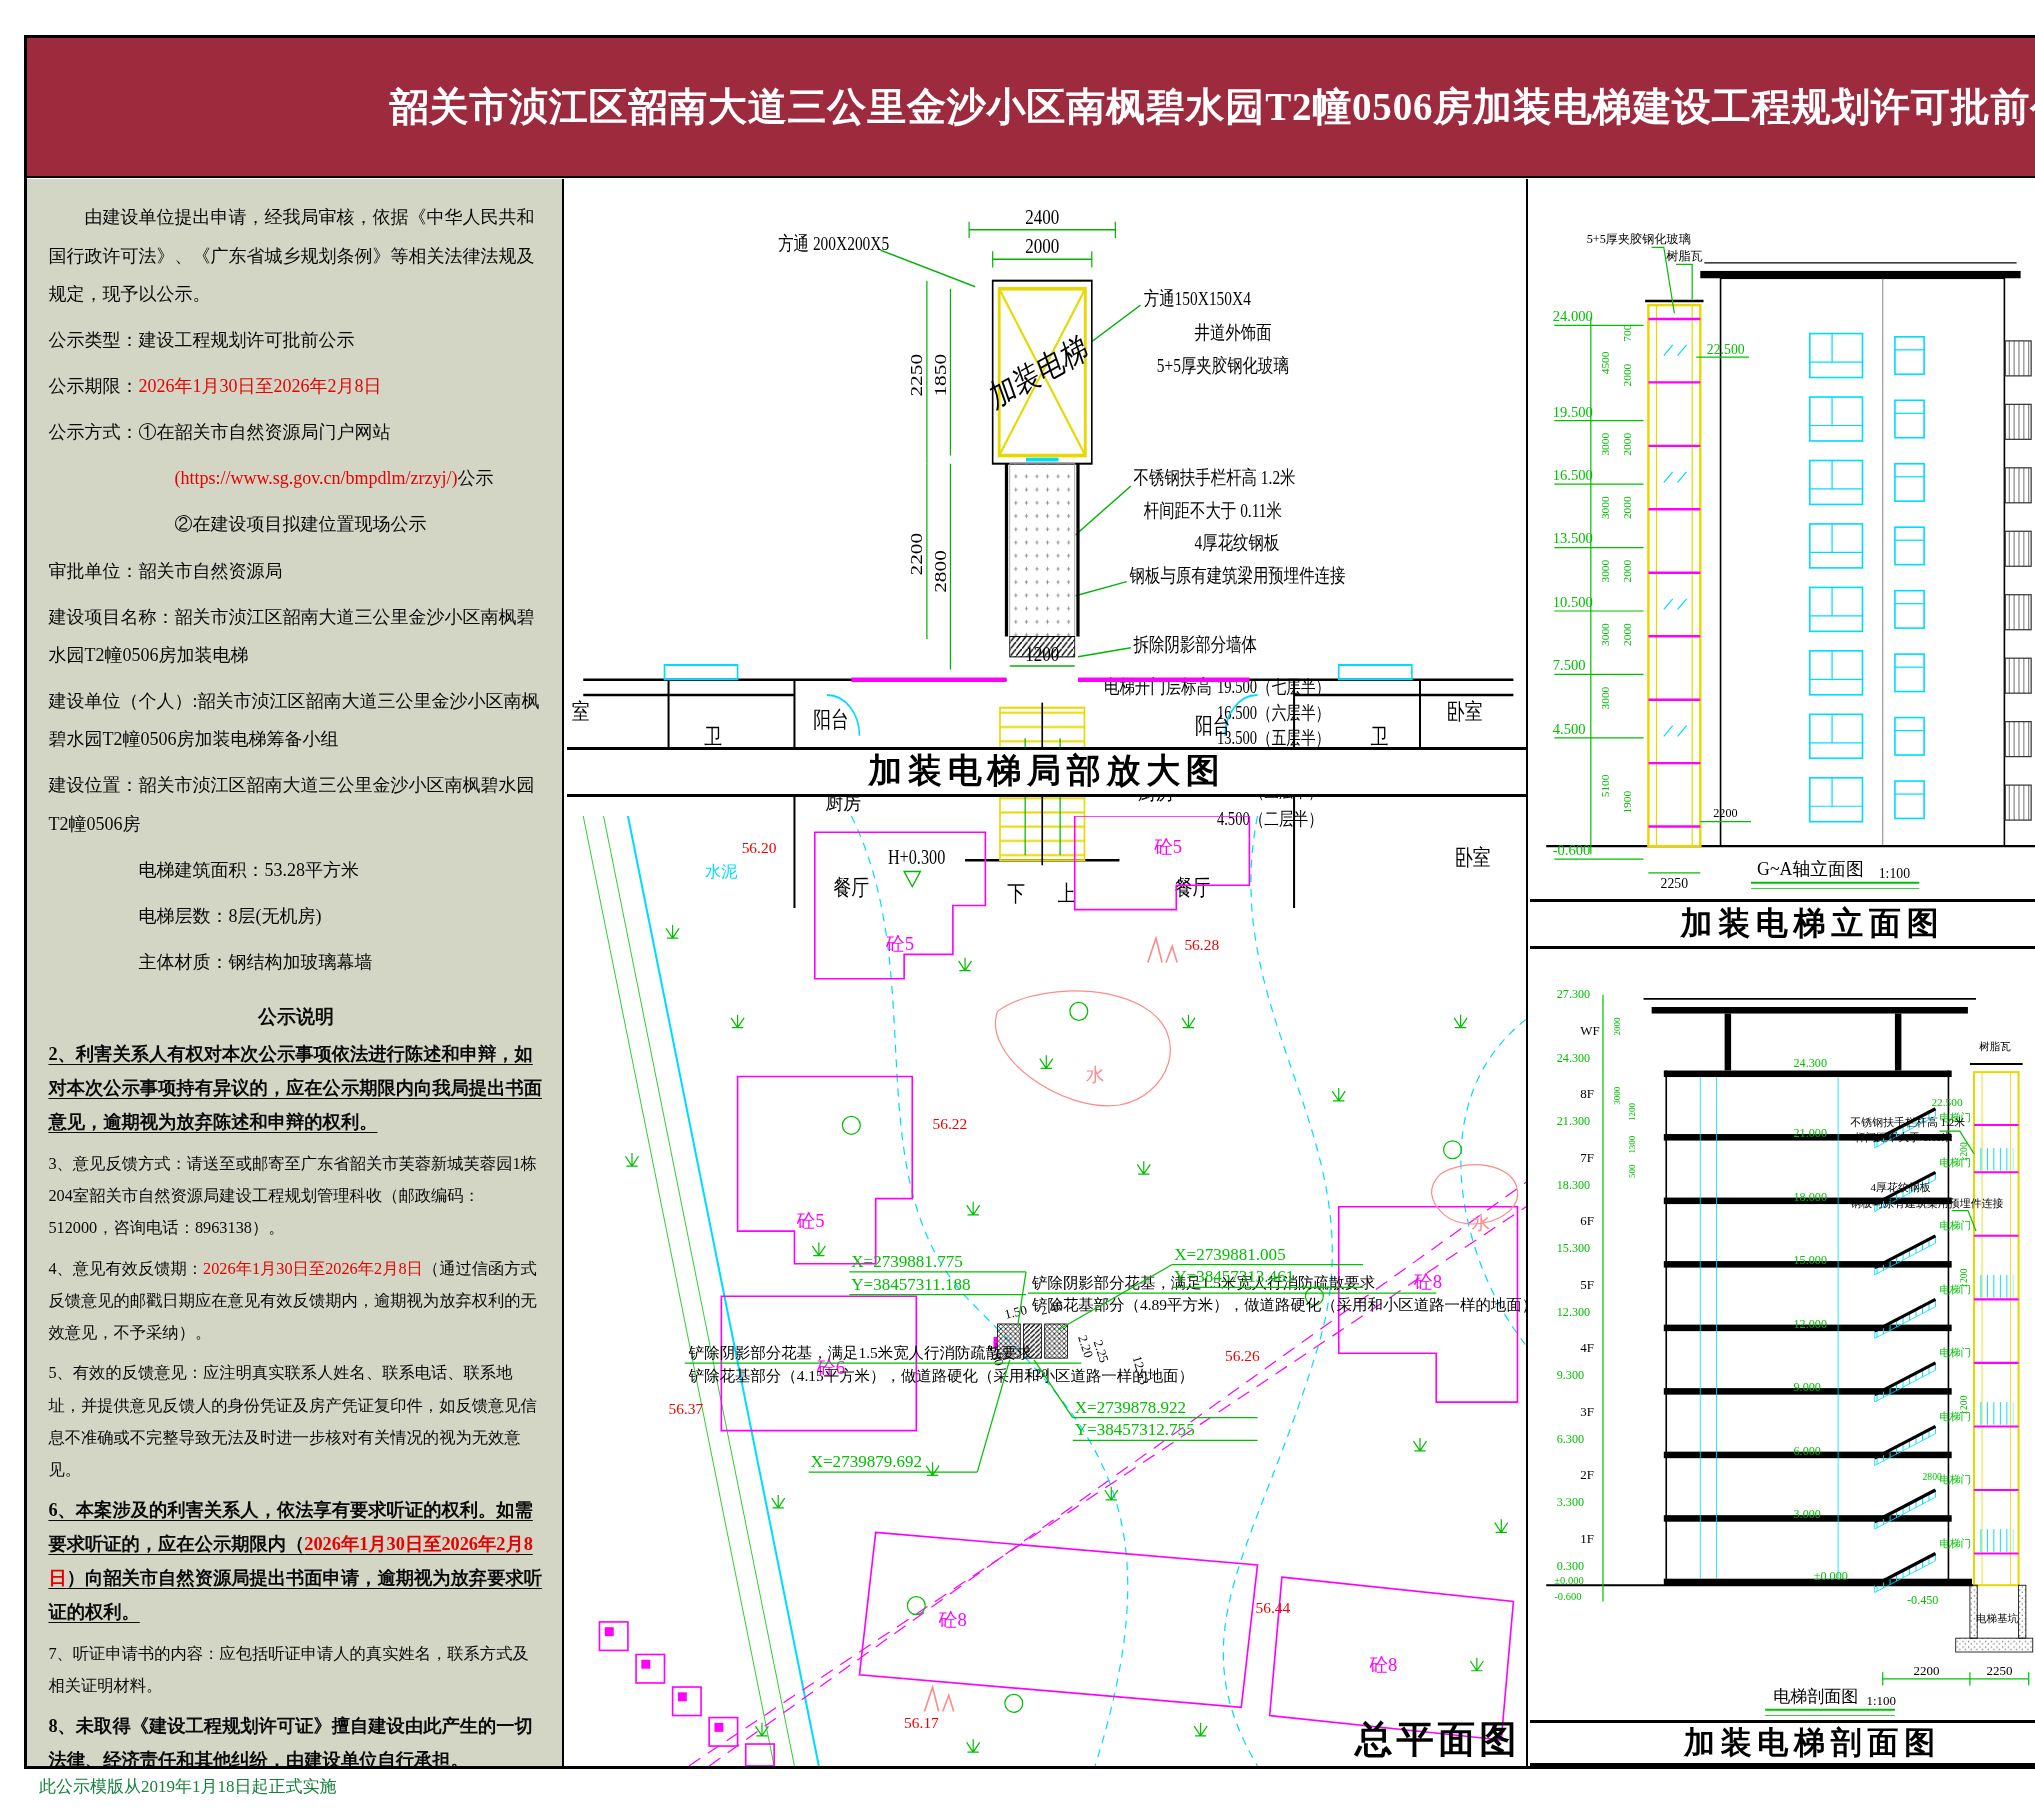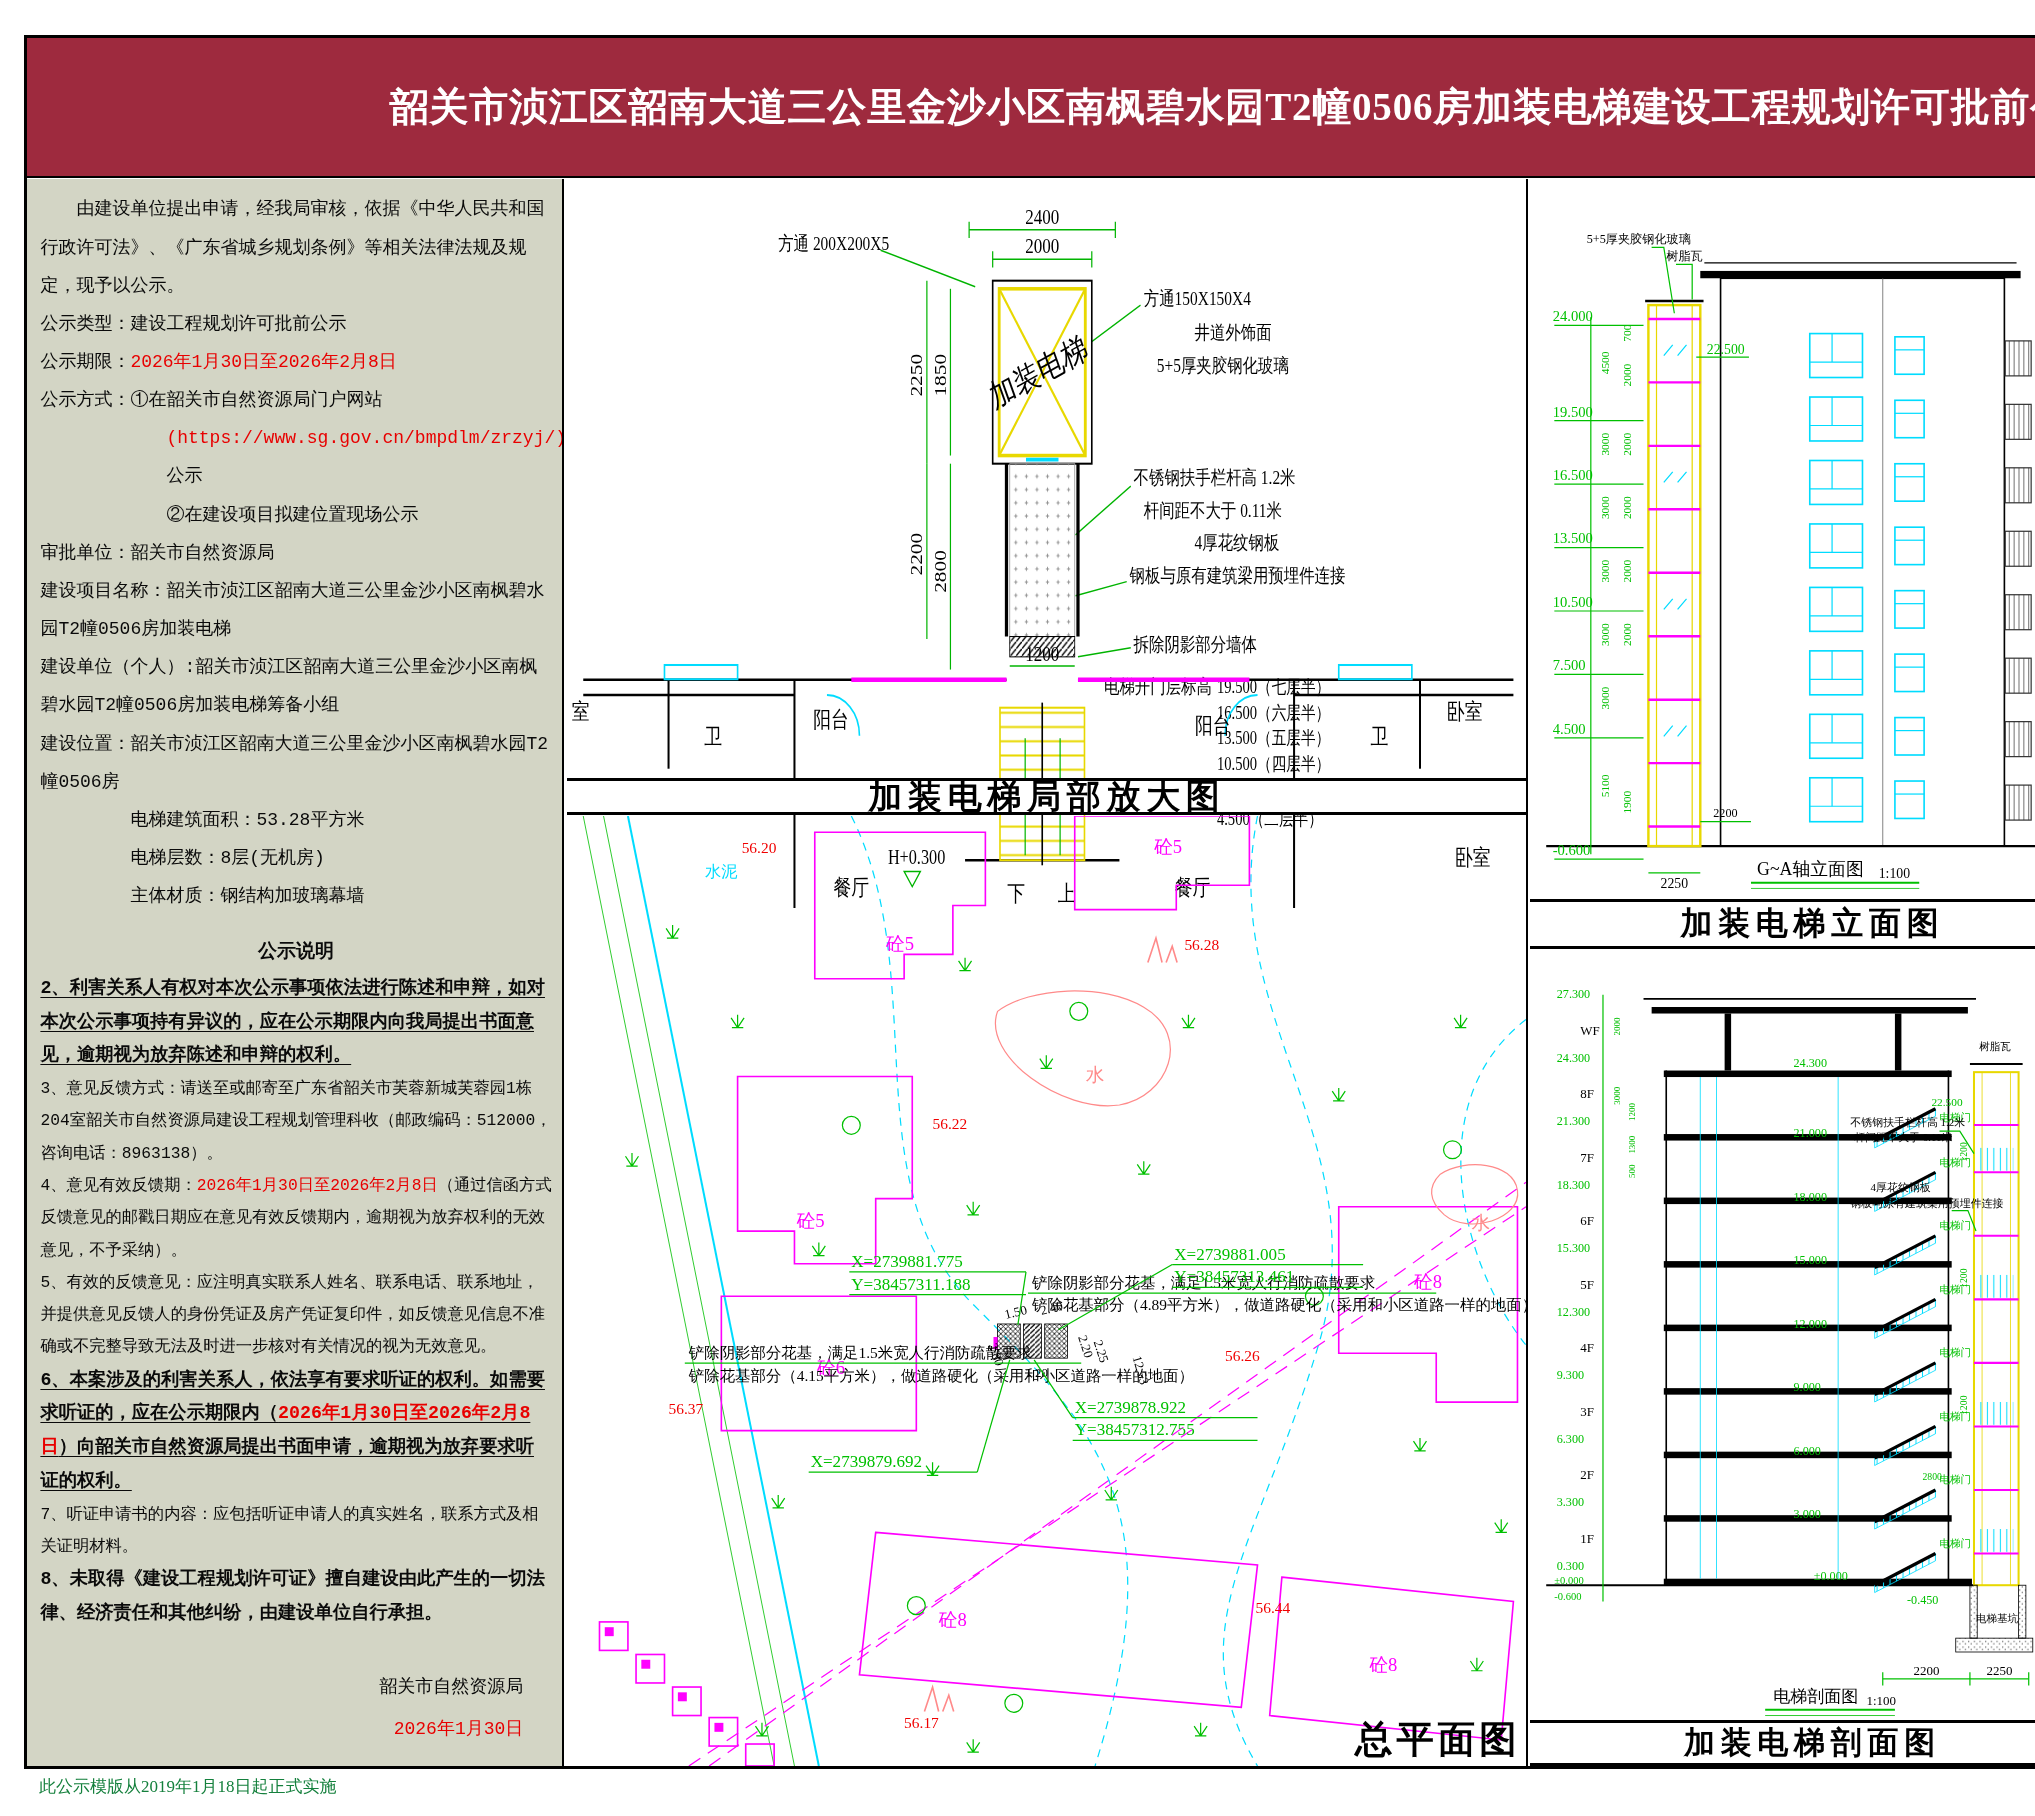--- a/index.html
+++ b/index.html
@@ -3,21 +3,21 @@
 <meta charset="utf-8">
 <style>
   html,body{margin:0;padding:0;}
   body{width:2567px;height:1817px;background:#fff;font-family:"Liberation Serif","DejaVu Serif",serif;position:relative;}
   .frame{position:absolute;left:24.4px;top:35px;width:2518px;height:1734px;border:3.3px solid #000;box-sizing:border-box;background:#fff;}
   .titlebar{position:absolute;left:0;top:0;right:0;height:138px;background:#9e2a3e;border-bottom:2.4px solid #000;display:flex;align-items:center;justify-content:center;}
   .titlebar span{color:#fff;font-size:39px;font-weight:bold;letter-spacing:0.8px;white-space:nowrap;}
   .col-left{position:absolute;left:0;top:141px;bottom:0;width:537px;background:#d3d5c5;border-right:2.4px solid #000;box-sizing:border-box;overflow:hidden;padding:11.4px 10.6px 0 13px;}
   .col-mid{position:absolute;left:540px;top:141px;bottom:0;width:961px;border-right:2.4px solid #000;box-sizing:border-box;background:#fff;}
   .col-midr{position:absolute;left:1503px;top:141px;bottom:0;width:566px;border-right:2.4px solid #000;box-sizing:border-box;background:#fff;}
-  .lp{margin:0;font-size:18px;line-height:2.12;color:#0a0a0a;text-align:left;font-family:Liberation Mono, monospace;}
+  .lp{margin:8px;font-size:18px;line-height:2.12;color:#0a0a0a;text-align:left;}
   .lp.indent{text-indent:2em;}
   .ind7{padding-left:7em;}
   .ind5{padding-left:5em;}
   .lp.sm{font-size:16.3px;line-height:1.98;}
   .lp.bold{font-weight:bold;font-size:18.3px;line-height:1.85;}
   .lp.ul{text-decoration:underline;text-underline-offset:4.1px;}
   .red{color:#e80000;}
   .lp-title{margin:23px 0 7.3px 0;text-align:center;font-size:19px;font-weight:bold;color:#0a0a0a;}
   .lp.sign{text-align:right;padding-right:28.5px;margin-top:37px;font-size:18px;}
   .lp.sign.date{margin-top:4.1px;}
@@ -175,21 +175,21 @@
           <text x="700" y="1408">餐厅</text>
           <text x="1540" y="1408">餐厅</text>
           <text x="1106" y="1420">下</text>
           <text x="1230" y="1420">上</text>
           <text x="790" y="1348" font-size="40" text-anchor="start">H+0.300</text>
         </g>
         <polygon points="830,1362 870,1362 850,1392" fill="none" stroke="#00b400" stroke-width="3"></polygon>
       </svg>
     </div>
 
-    <div class="cap" style="top:599px;height:37px;">
+    <div class="cap" style="top:568px;height:50px;align-items:flex-end;">
       <span>加装电梯局部放大图</span>
     </div>
 
     <div class="area" style="top:637px;bottom:0;">
       <svg class="fillsvg" viewBox="0 0 2361 2334" preserveAspectRatio="none">
         <defs>
           <pattern id="scross" width="12" height="12" patternUnits="userSpaceOnUse">
             <path d="M0,0 L12,12 M12,0 L0,12" stroke="#000" stroke-width="2"></path>
           </pattern>
           <pattern id="sdiag" width="12" height="12" patternUnits="userSpaceOnUse">

